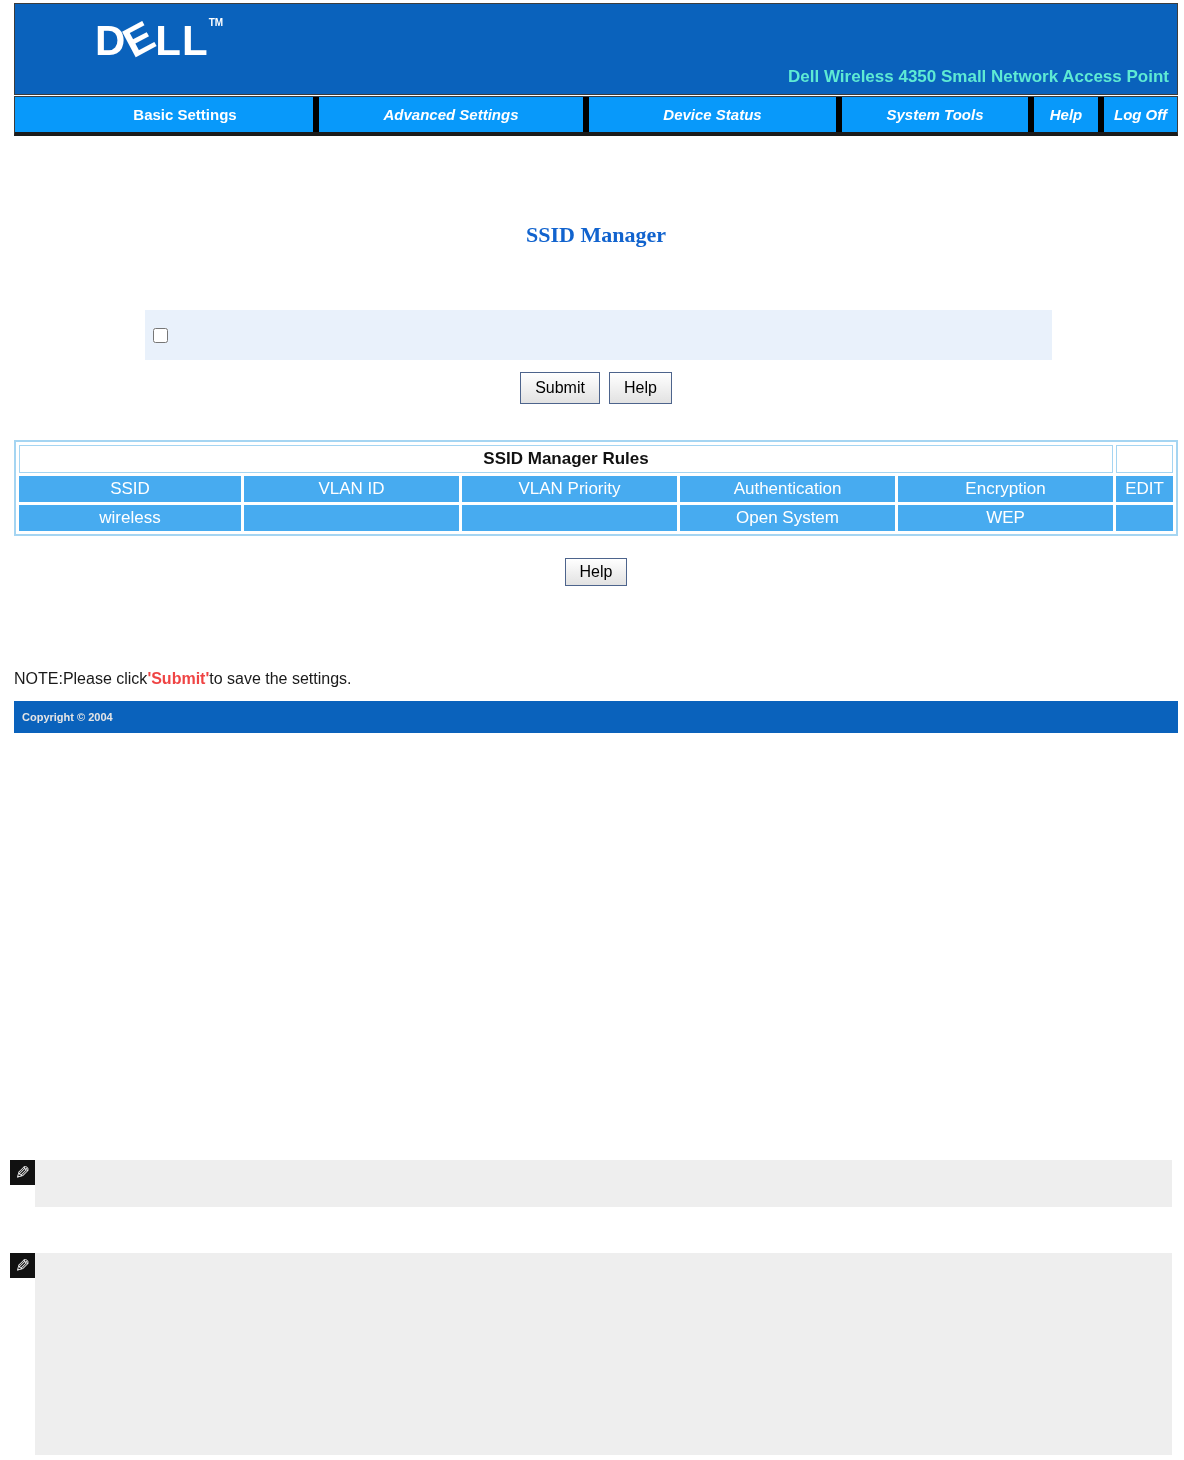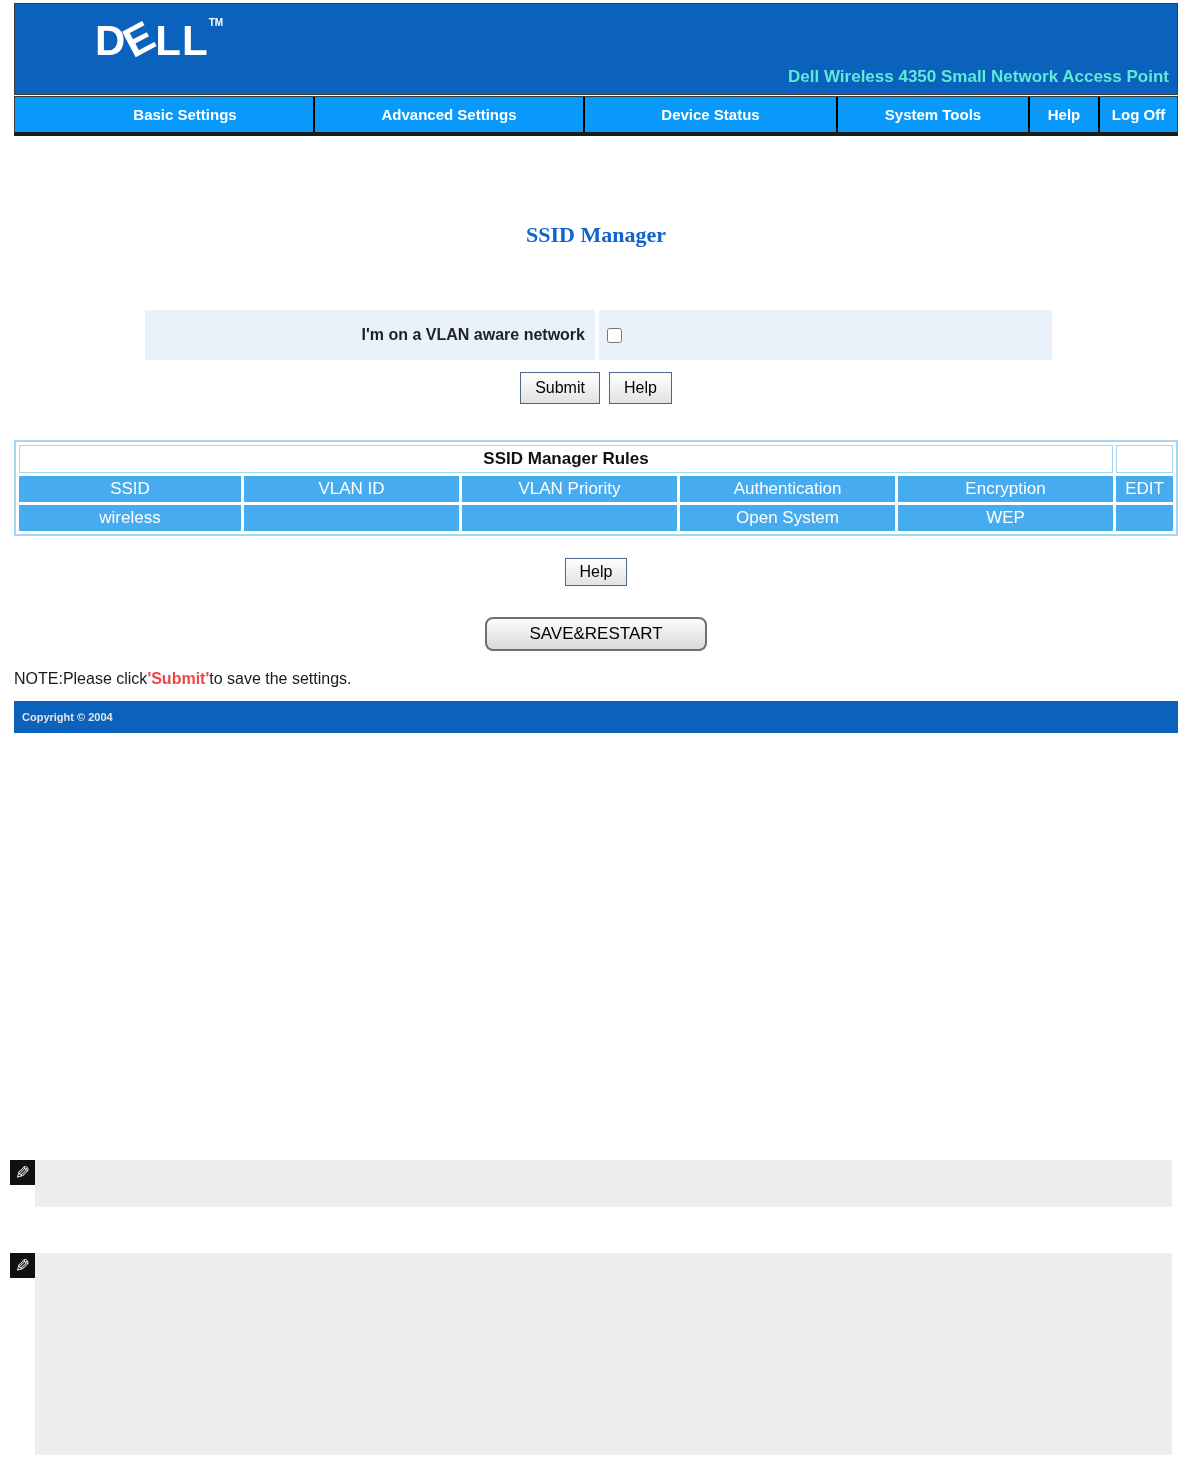--- a/index.html
+++ b/index.html
@@ -14,21 +14,21 @@
   .logo .tilt { display:inline-block; transform:rotate(-28deg) translateY(-2px); }
   .logo .tm { font-size:10px; font-weight:bold; vertical-align:top; position:relative; top:-2px; letter-spacing:0; }
   .hdr-title { position:absolute; right:8px; bottom:7px; color:#5eead4; font-weight:bold; font-size:17px; }
 
   
   .nav { position:absolute; left:14px; top:96px; width:1164px; height:40px;
          background:#0899FA; border:1px solid #3c3c3c; border-bottom:4px solid #1b1b1b;
          display:flex; align-items:stretch;padding-left:42px; }
   .nav-item { display:flex; align-items:center; justify-content:center;
               color:#ffffff; font-weight:bold; font-size:15px; cursor:pointer; }
-  .nav-item + .nav-item { border-left:2px solid #000000; }
+  .nav-item + .nav-item { border-left:6px solid #000000;font-style:italic; }
   .nav-w1 { flex:0 0 256px; } .nav-w2 { flex:0 0 270px; } .nav-w3 { flex:0 0 253px; }
   .nav-w4 { flex:0 0 192px; } .nav-w5 { flex:0 0 70px; }  .nav-w6 { flex:1; }
 
   
   .page-title { position:absolute; left:14px; top:222px; width:1164px; text-align:center;
                 color:#1163CE; font-weight:bold; font-size:22px;font-family:Liberation Serif, serif; }
 
   
   .vlan-row { position:absolute; left:145px; top:310px; width:907px; height:50px; display:flex; gap:4px; }
   .vlan-cell-label { flex:0 0 450px; background:#E9F1FB; display:flex; align-items:center;
@@ -102,23 +102,20 @@
         <span>Help</span>
       </div>
     <div class="nav-item nav-w6">
         <span>Log Off</span>
       </div>
   </div>
 
   <div class="page-title">SSID Manager</div>
 
   <div class="vlan-row">
-    <div class="vlan-cell-label">
-      <span>I'm on a VLAN aware network</span>
-    </div>
     <div class="vlan-cell-input">
       <input type="checkbox" style="">
     </div>
   </div>
 
   <div class="btn-row-1">
     <button class="btn">Submit</button>
     <button class="btn">Help</button>
   </div>
 
@@ -152,23 +149,20 @@
         <td class="t-cell">WEP</td>
         <td class="t-cell"></td>
       </tr>
     </tbody>
   </table>
 
   <div class="btn-help2-row">
     <button class="btn">Help</button>
   </div>
 
-  <div class="btn-save-row">
-    <button class="btn-save">SAVE&amp;RESTART</button>
-  </div>
 
   <div class="note-line">
     <span>NOTE:Please click</span><span class="note-accent">'Submit'</span><span>to save the settings.</span>
   </div>
 
   <div class="footer-bar">
     <span>Copyright © 2004</span>
   </div>
 
   <div class="note-icon icon-1">

